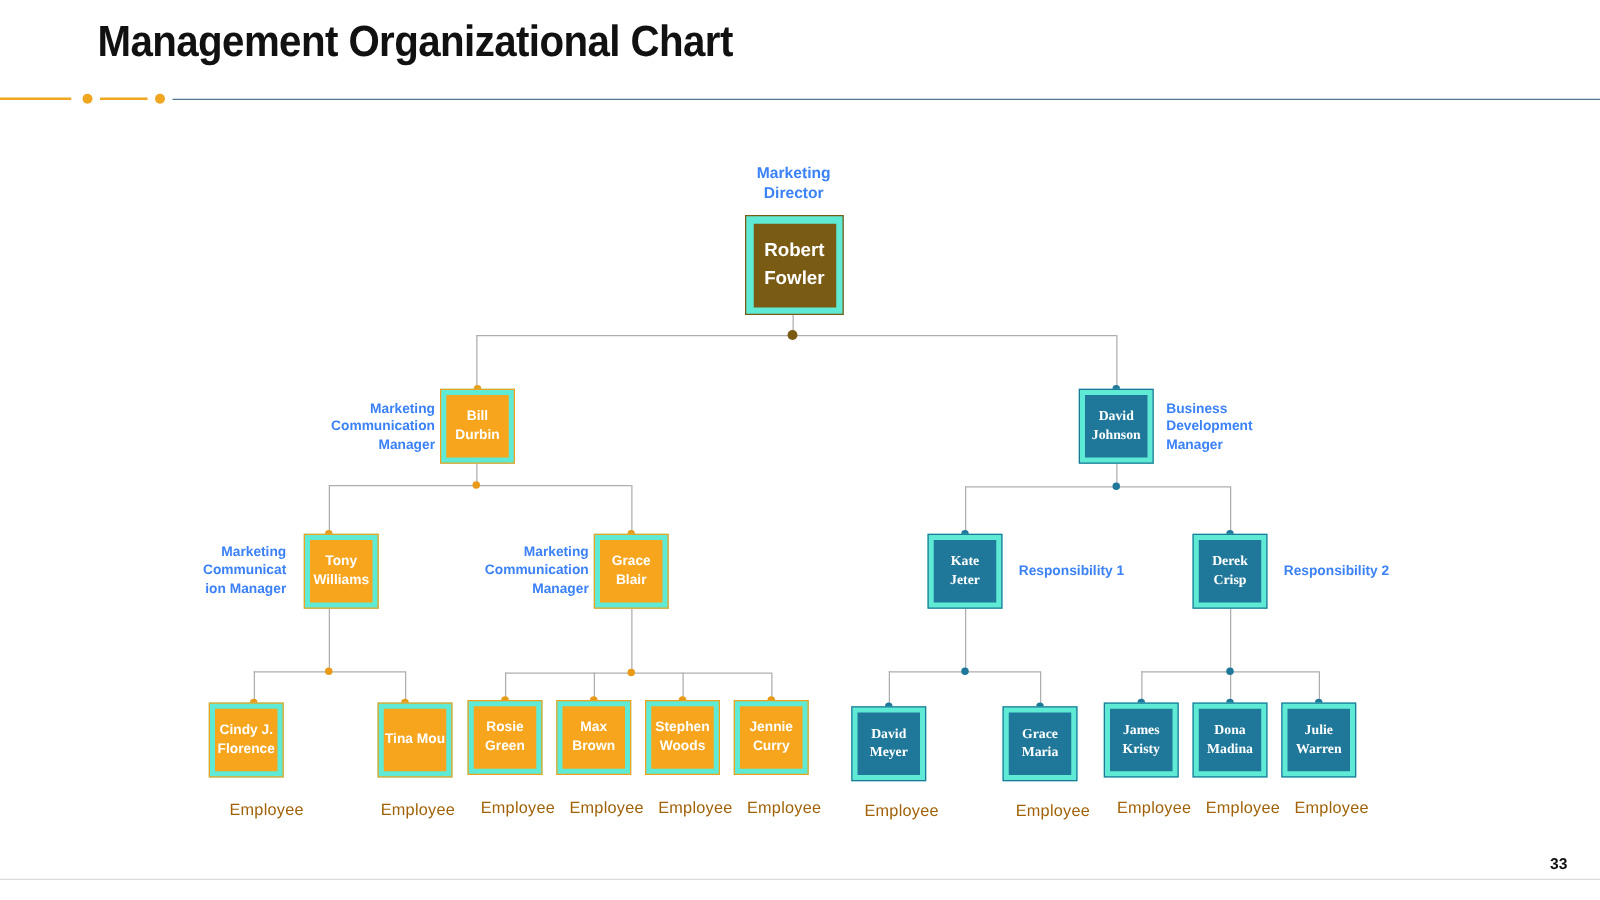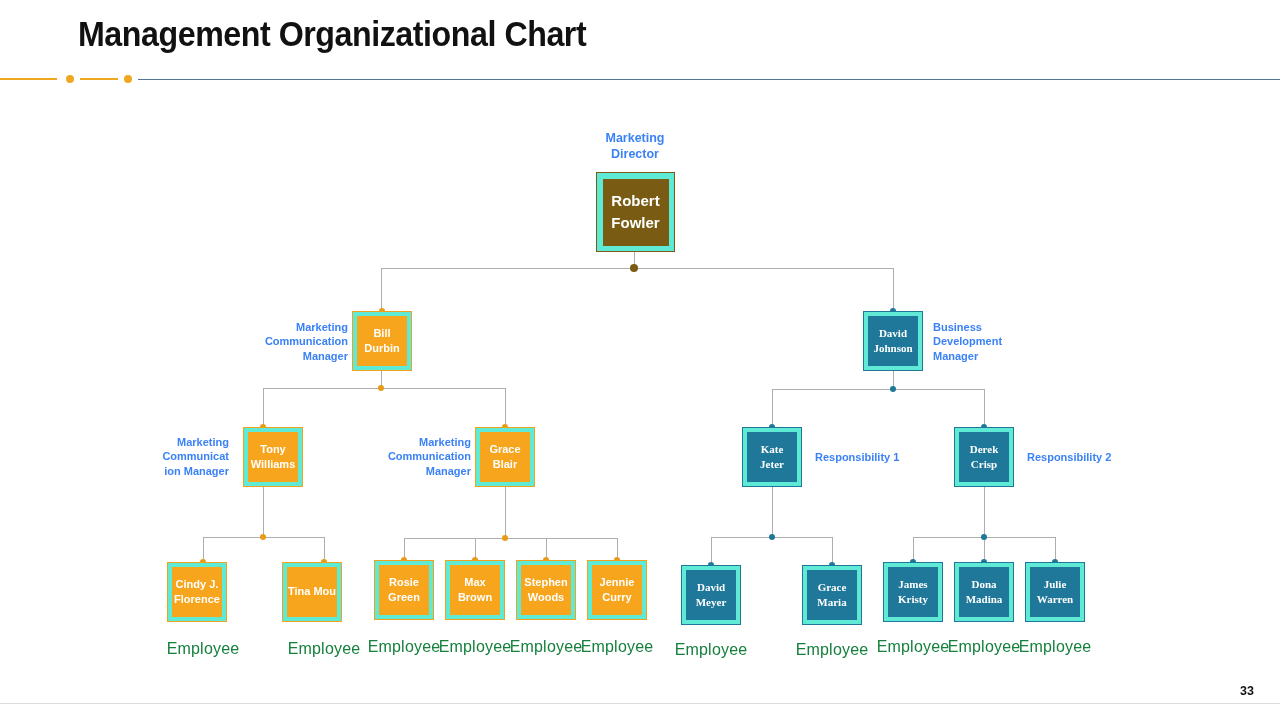--- a/index.html
+++ b/index.html
@@ -32,21 +32,21 @@
         white-space:pre-line;}
   .fill.orange-fill{background:#F7A51C;}
   .fill.blue-fill{background:#1F7899;font-family:Liberation Serif, serif;}
   .fill.brown-fill{background:#7A5B14;width:66px;height:67px;font-size:15px;line-height:1.5;}
   
   .label{position:absolute;font-size:11px;font-weight:bold;color:#3b82f6;line-height:1.3;
          white-space:pre-line;}
   .label.right{text-align:right;}
   .label.center{text-align:center;}
   .director-label{font-size:12.5px;line-height:1.25;}
-  .employee{position:absolute;font-size:16px;color:#15803d;text-align:center;letter-spacing:0.2px;}
+  .employee{position:absolute;font-size:13px;color:#a16207;text-align:right;letter-spacing:0.2px;}
   
   .footer{position:absolute;left:0;top:682px;width:100%;text-align:center;font-size:12px;color:#3C3C3C;}
   .pagenum{position:absolute;right:26px;top:684px;font-size:12.5px;font-weight:bold;color:#111;}
   .bottom-line{position:absolute;left:0;top:703px;width:100%;height:1px;background:#DCDCDC;}
 </style>
 </head>
 <body>
 
 <div class="slide">
 
@@ -172,21 +172,21 @@
 Crisp</div>
   </div>
   <div class="label" style="left:1027px;top:450px;width:110px">Responsibility 2</div>
 
   <div class="box orange" style="left:167px;top:562px">
     <div class="fill orange-fill">Cindy J.
 Florence</div>
   </div>
   <div class="employee" style="left:163px;top:640px;width:80px">Employee</div>
 
-  <div class="box orange" style="left:282px;top:562px">
+  <div class="box orange" style="left:302px;top:562px">
     <div class="fill orange-fill">Tina Mou</div>
   </div>
   <div class="employee" style="left:284px;top:640px;width:80px">Employee</div>
 
   <div class="box orange" style="left:374px;top:560px">
     <div class="fill orange-fill">Rosie
 Green</div>
   </div>
   <div class="employee" style="left:364px;top:638px;width:80px">Employee</div>
 

